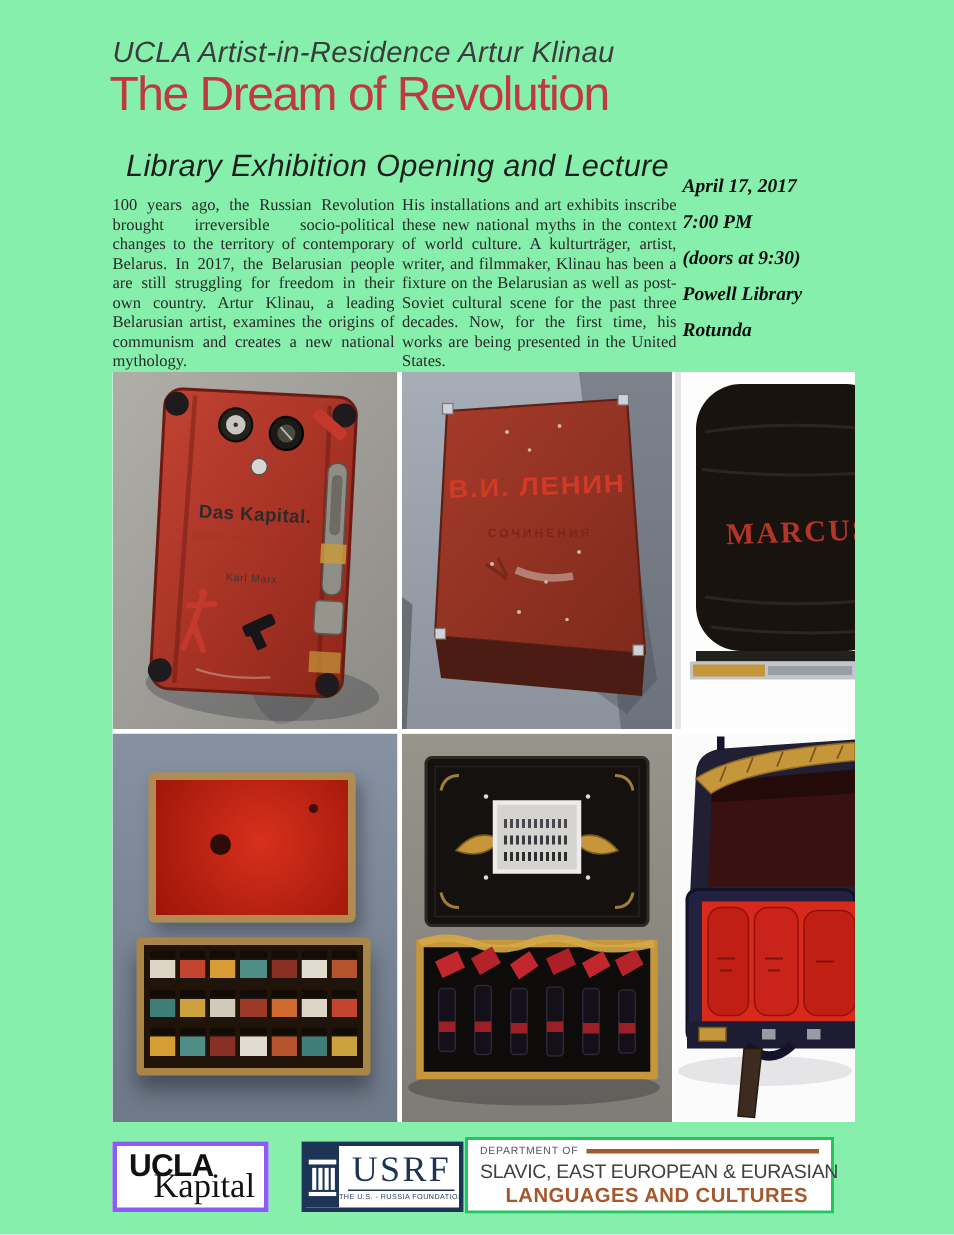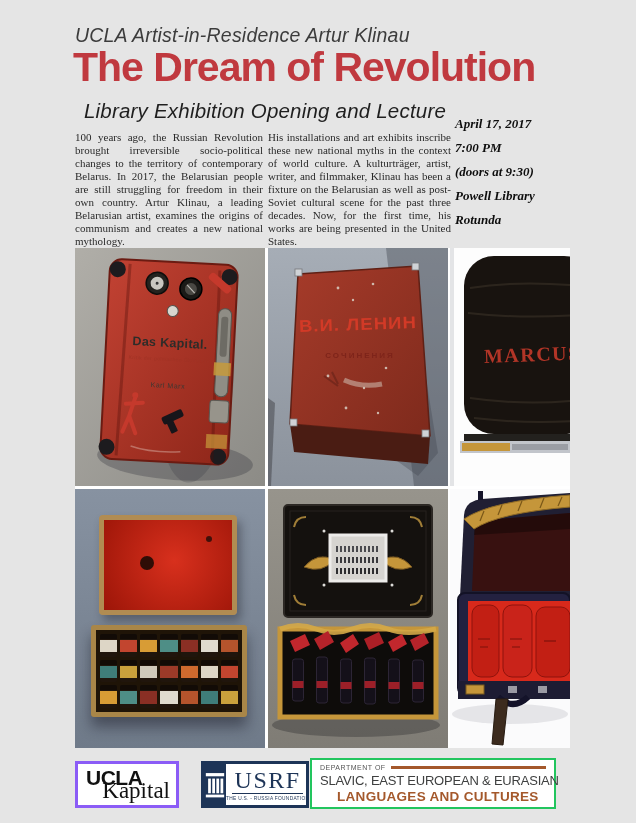--- a/index.html
+++ b/index.html
@@ -1,22 +1,22 @@
 <!DOCTYPE html>
 <html><head>
 <meta charset="utf-8">
 <style>
   html,body{margin:0;padding:0;background:#ffffff;}
-  #poster{position:relative;width:636px;height:823px;background:#e5e5e5;overflow:hidden;
+  #poster{position:relative;width:636px;height:823px;background:#86efac;overflow:hidden;
           font-family:"Liberation Sans",sans-serif;}
 
   
   .eyebrow{position:absolute;left:75px;top:24px;font-size:19.5px;font-style:italic;
            color:#3c3c3c;letter-spacing:.2px;white-space:nowrap;}
-  .title{position:absolute;left:73px;top:44px;font-size:41px;font-weight:bold;
+  .title{position:absolute;left:73px;top:44px;font-size:32px;font-weight:normal;
          color:#c0393f;letter-spacing:-1px;white-space:nowrap;}
   .subtitle{position:absolute;left:84px;top:99px;font-size:20.5px;font-style:italic;
             color:#1f1f1f;letter-spacing:.2px;white-space:nowrap;}
 
   
   .bodycol{position:absolute;top:131px;font-family:"Liberation Serif",serif;
            font-size:11px;line-height:13px;color:#2a2a2a;text-align:justify;}
   .bodycol.c1{left:75px;width:188px;}
   .bodycol.c2{left:268px;width:183px;}
 

